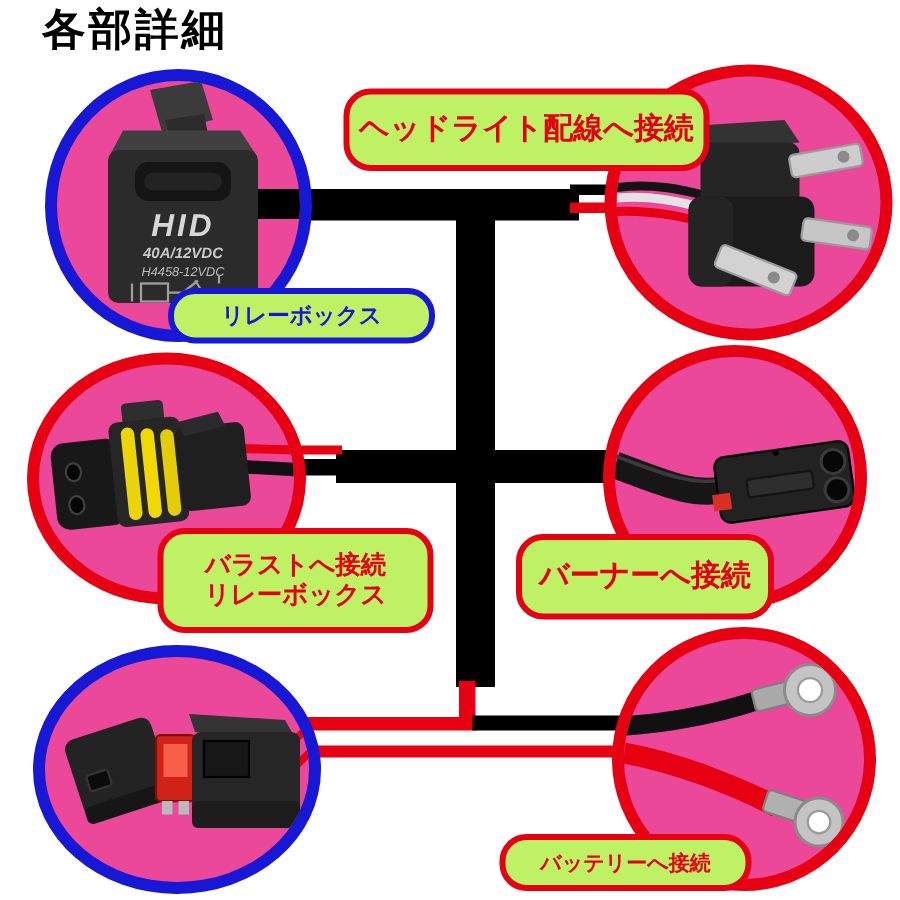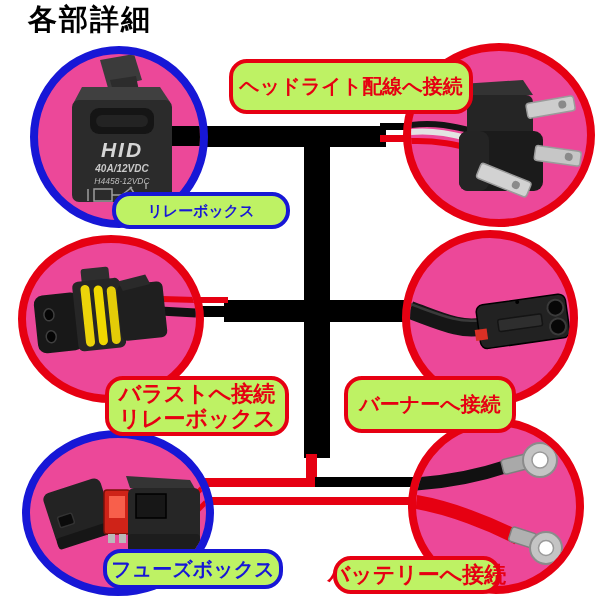--- a/index.html
+++ b/index.html
@@ -183,30 +183,27 @@
   </div>
 
   <div class="pill blue" style="left:112px;top:192px;width:178px;height:37px;font-size:15px;">
     <span>リレーボックス</span>
   </div>
 
   <div class="pill red" style="left:229px;top:59px;width:244px;height:55px;font-size:20px;">
     <span>ヘッドライト配線へ接続</span>
   </div>
 
-  <div class="pill red" style="left:105px;top:352px;width:184px;height:60px;font-size:22px;margin-top:24px;">
+  <div class="pill red" style="left:105px;top:352px;width:184px;height:70px;font-size:17px;">
     <span>バラストへ接続</span>
     <span>リレーボックス</span>
   </div>
 
-  <div class="pill red" style="left:344px;top:356px;width:172px;height:57px;font-size:20px;margin-top:20px;">
+  <div class="pill red" style="left:344px;top:356px;width:172px;height:57px;font-size:20px;">
     <span>バーナーへ接続</span>
   </div>
 
-  <div class="pill blue" style="left:103px;top:549px;width:180px;height:40px;font-size:20px;">
-    <span>フューズボックス</span>
-  </div>
-
-  <div class="pill red" style="left:333px;top:556px;width:168px;height:38px;font-size:22px;">
+
+  <div class="pill red" style="left:333px;top:556px;width:168px;height:38px;font-size:14px;">
     <span>バッテリーへ接続</span>
   </div>
 
 </div>
 
 </body></html>

